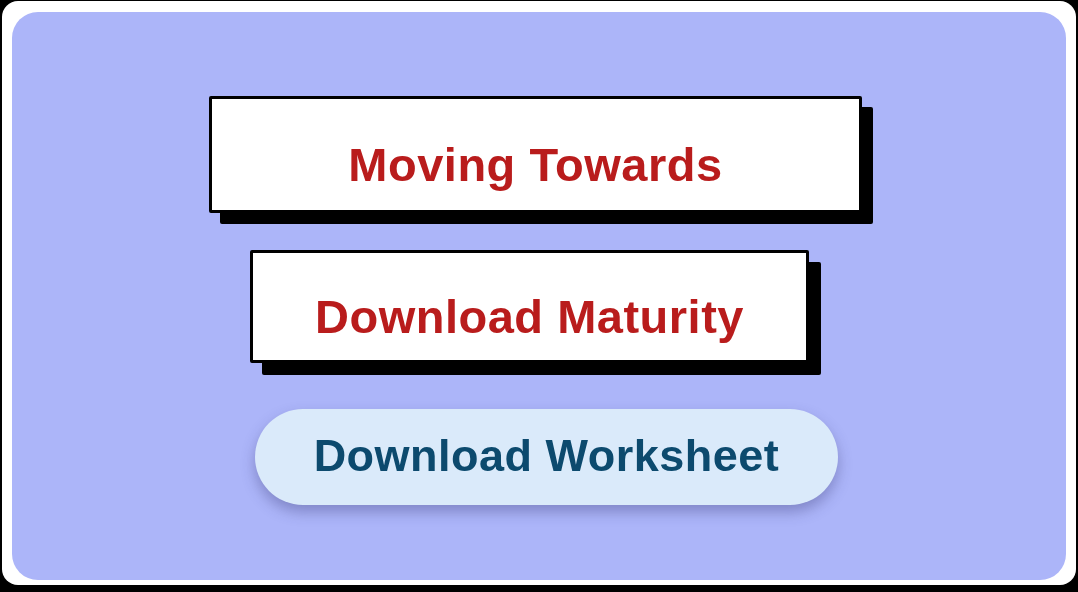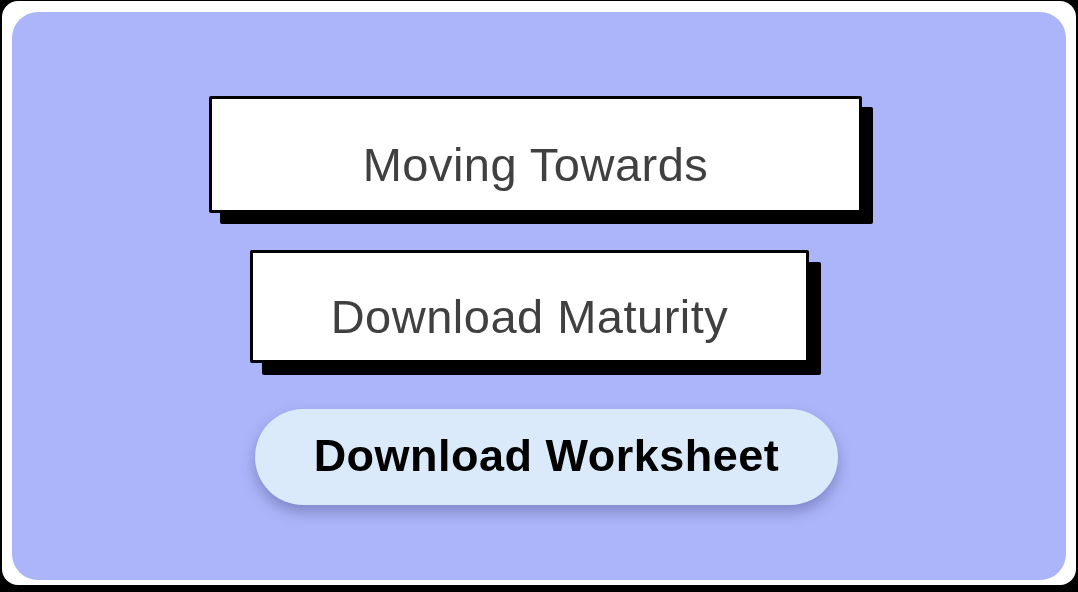--- a/index.html
+++ b/index.html
@@ -51,39 +51,39 @@
     box-shadow: 11px 11px 0 0 #000000;
   }
   .title-box.box2 {
     left: 238px;
     top: 238px;
     width: 559px;
     height: 113px;
     box-shadow: 12px 12px 0 0 #000000;
   }
   .title-text {
-    color: #404040;
+    color: #b91c1c;
     font-size: 47px;
-    font-weight: 400;
+    font-weight: 700;
     letter-spacing: 0.5px;
     white-space: nowrap;
     line-height: 1;
     padding-bottom: 4px;
     margin-top: 24px;
   }
   .download-btn {
     position: absolute;
     left: 243px;
     top: 397px;
     width: 583px;
     height: 96px;
     border: none;
     border-radius: 48px;
     background: #DAEAFA;
-    color: #000000;
+    color: #0c4a6e;
     font-family: "Liberation Sans", "DejaVu Sans", sans-serif;
     font-size: 45px;
     font-weight: 700;
     letter-spacing: 0.5px;
     line-height: 1;
     cursor: pointer;
     box-shadow: 0 7px 14px rgba(50, 50, 110, 0.35);
     display: flex;
     align-items: center;
     justify-content: center;

